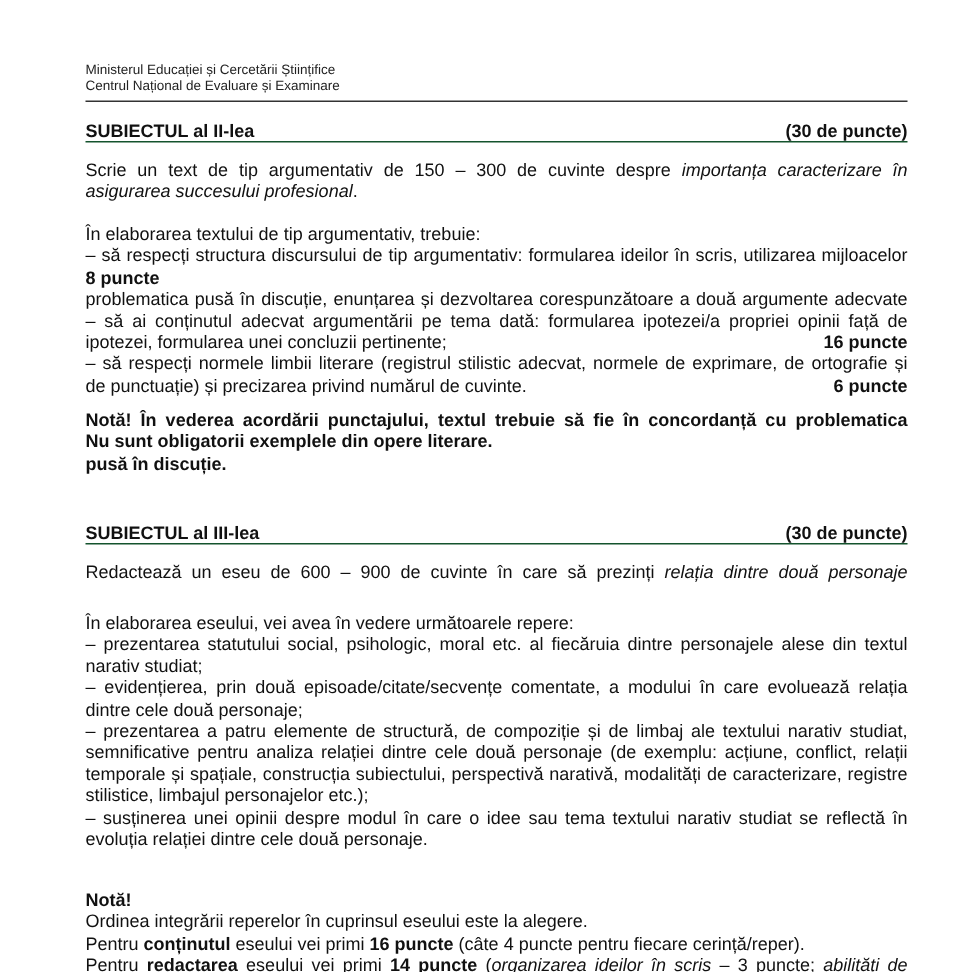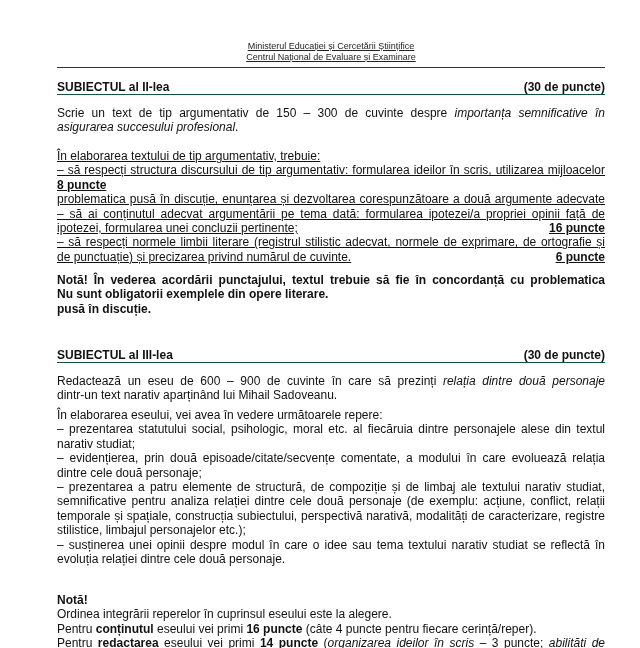--- a/index.html
+++ b/index.html
@@ -19,25 +19,24 @@
       position: absolute;
       left: 57px;
       width: 548px;
       top: 0;
     }
     .header {
       position: absolute;
       top: 41px;
       left: 0;
       width: 548px;
-      text-align: center;
+      text-align: left;
       font-size: 9px;
       line-height: 11px;
       color: #222;
-      text-decoration: underline;
     }
     .header-rule {
       position: absolute;
       top: 67px;
       left: 0;
       width: 548px;
       height: 0;
       border-top: 1px solid #333;
     }
     .subject-heading {
@@ -85,25 +84,25 @@
     <div>Centrul Național de Evaluare și Examinare</div>
   </div>
   <div class="header-rule"></div>
 
   <div class="subject-heading" style="top:80px;">
     <span>SUBIECTUL al II-lea</span>
     <span>(30 de puncte)</span>
   </div>
 
   <div class="block" style="top:106px;">
-    <p class="jl"><span>Scrie un text de tip argumentativ de 150 – 300 de cuvinte despre </span><span class="ital">importanța semnificative în</span></p>
+    <p class="jl"><span>Scrie un text de tip argumentativ de 150 – 300 de cuvinte despre </span><span class="ital">importanța caracterizare în</span></p>
     <p><span class="ital">asigurarea succesului profesional</span><span>.</span></p>
   </div>
 
-  <div class="block" style="top:149px;text-decoration:underline;">
+  <div class="block" style="top:149px;">
     <p>În elaborarea textului de tip argumentativ, trebuie:</p>
     <p class="jl">– să respecți structura discursului de tip argumentativ: formularea ideilor în scris, utilizarea mijloacelor</p>
     <div class="row-with-score">
       <span class="score">8 puncte</span>
     </div>
     <p class="jl">problematica pusă în discuție, enunțarea și dezvoltarea corespunzătoare a două argumente adecvate</p>
     <p class="jl">– să ai conținutul adecvat argumentării pe tema dată: formularea ipotezei/a propriei opinii față de</p>
     <div class="row-with-score">
       <span>ipotezei, formularea unei concluzii pertinente;</span>
       <span class="score">16 puncte</span>
@@ -121,21 +120,20 @@
     <p>pusă în discuție.</p>
   </div>
 
   <div class="subject-heading" style="top:348px;">
     <span>SUBIECTUL al III-lea</span>
     <span>(30 de puncte)</span>
   </div>
 
   <div class="block" style="top:374px;">
     <p class="jl"><span>Redactează un eseu de 600 – 900 de cuvinte în care să prezinți </span><span class="ital">relația dintre două personaje</span></p>
-    <p>dintr-un text narativ aparținând lui Mihail Sadoveanu.</p>
   </div>
 
   <div class="block" style="top:408px;">
     <p>În elaborarea eseului, vei avea în vedere următoarele repere:</p>
     <p class="jl">– prezentarea statutului social, psihologic, moral etc. al fiecăruia dintre personajele alese din textul</p>
     <p>narativ studiat;</p>
     <p class="jl">– evidențierea, prin două episoade/citate/secvențe comentate, a modului în care evoluează relația</p>
     <p>dintre cele două personaje;</p>
     <p class="jl">–  prezentarea a patru elemente de structură, de compoziție și de limbaj ale textului narativ studiat,</p>
     <p class="jl">semnificative pentru analiza relației dintre cele două personaje (de exemplu: acțiune, conflict, relații</p>

